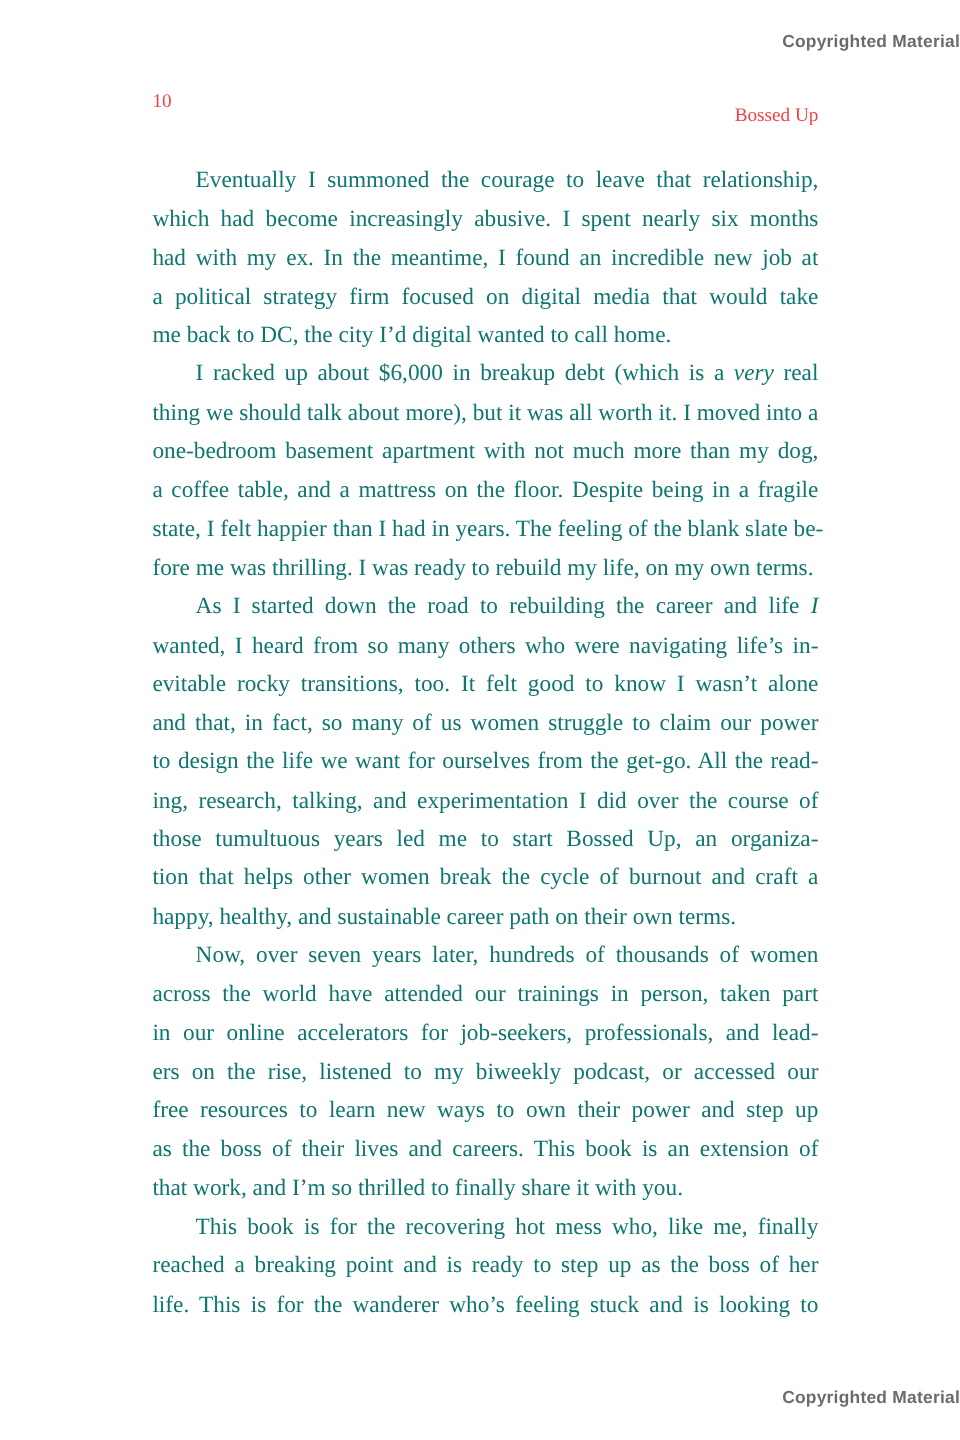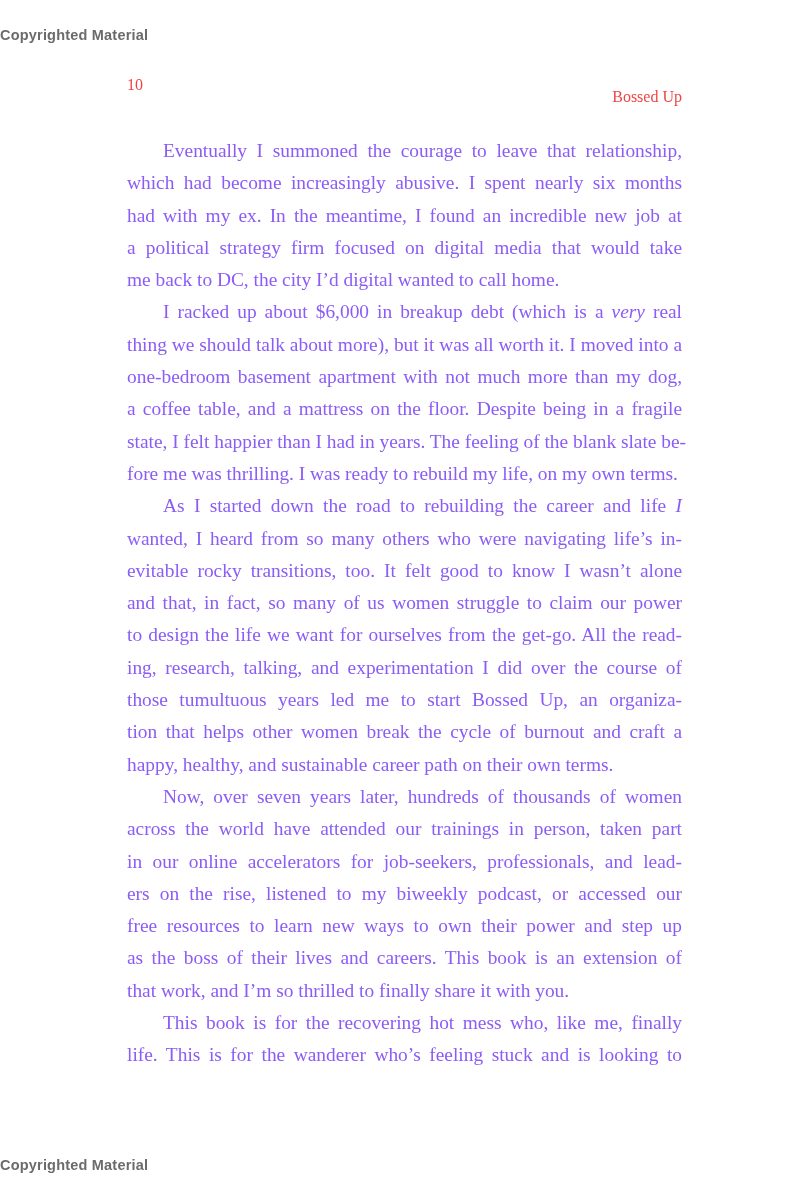--- a/index.html
+++ b/index.html
@@ -11,21 +11,21 @@
       width: 800px;
       height: 1200px;
       position: relative;
       overflow: hidden;
       color: #1e1e1e;
     }
     .watermark {
       position: absolute;
       left: 0;
       width: 800px;
-      text-align: left;
+      text-align: right;
       font-family: "Liberation Sans", sans-serif;
       font-weight: bold;
       font-size: 14.5px;
       color: #6b6b6b;
       letter-spacing: 0.2px;
     }
     .watermark.top { top: 27px; }
     .watermark.bottom { top: 1157px; }
 
     .running-head {
@@ -41,21 +41,21 @@
     .page-number { position: absolute; left: 0; top: 0; }
     .book-title { position: absolute; right: 0; top: 12px; }
 
     .body-text {
       position: absolute;
       top: 135px;
       left: 127px;
       width: 555px;
       font-family: "Liberation Serif", serif;
       font-size: 19.4px;
-      color: #8b5cf6;
+      color: #0f766e;
     }
     .line {
       height: 32.3px;
       line-height: 32.3px;
       white-space: nowrap;
       text-align: justify;
       text-align-last: justify;
       overflow: visible;
     }
     .line.last {
@@ -112,18 +112,19 @@
     <div class="line">across the world have attended our trainings in person, taken part</div>
     <div class="line">in our online accelerators for job-seekers, professionals, and lead-</div>
     <div class="line">ers on the rise, listened to my biweekly podcast, or accessed our</div>
     <div class="line">free resources to learn new ways to own their power and step up</div>
     <div class="line">as the boss of their lives and careers. This book is an extension of</div>
     <div class="line last">that work, and I’m so thrilled to finally share it with you.</div>
   </div>
 
   <div>
     <div class="line indent">This book is for the recovering hot mess who, like me, finally</div>
+    <div class="line">reached a breaking point and is ready to step up as the boss of her</div>
     <div class="line">life. This is for the wanderer who’s feeling stuck and is looking to</div>
   </div>
 
 </div>
 
 <div class="watermark bottom">Copyrighted Material</div>
 
 </body></html>

